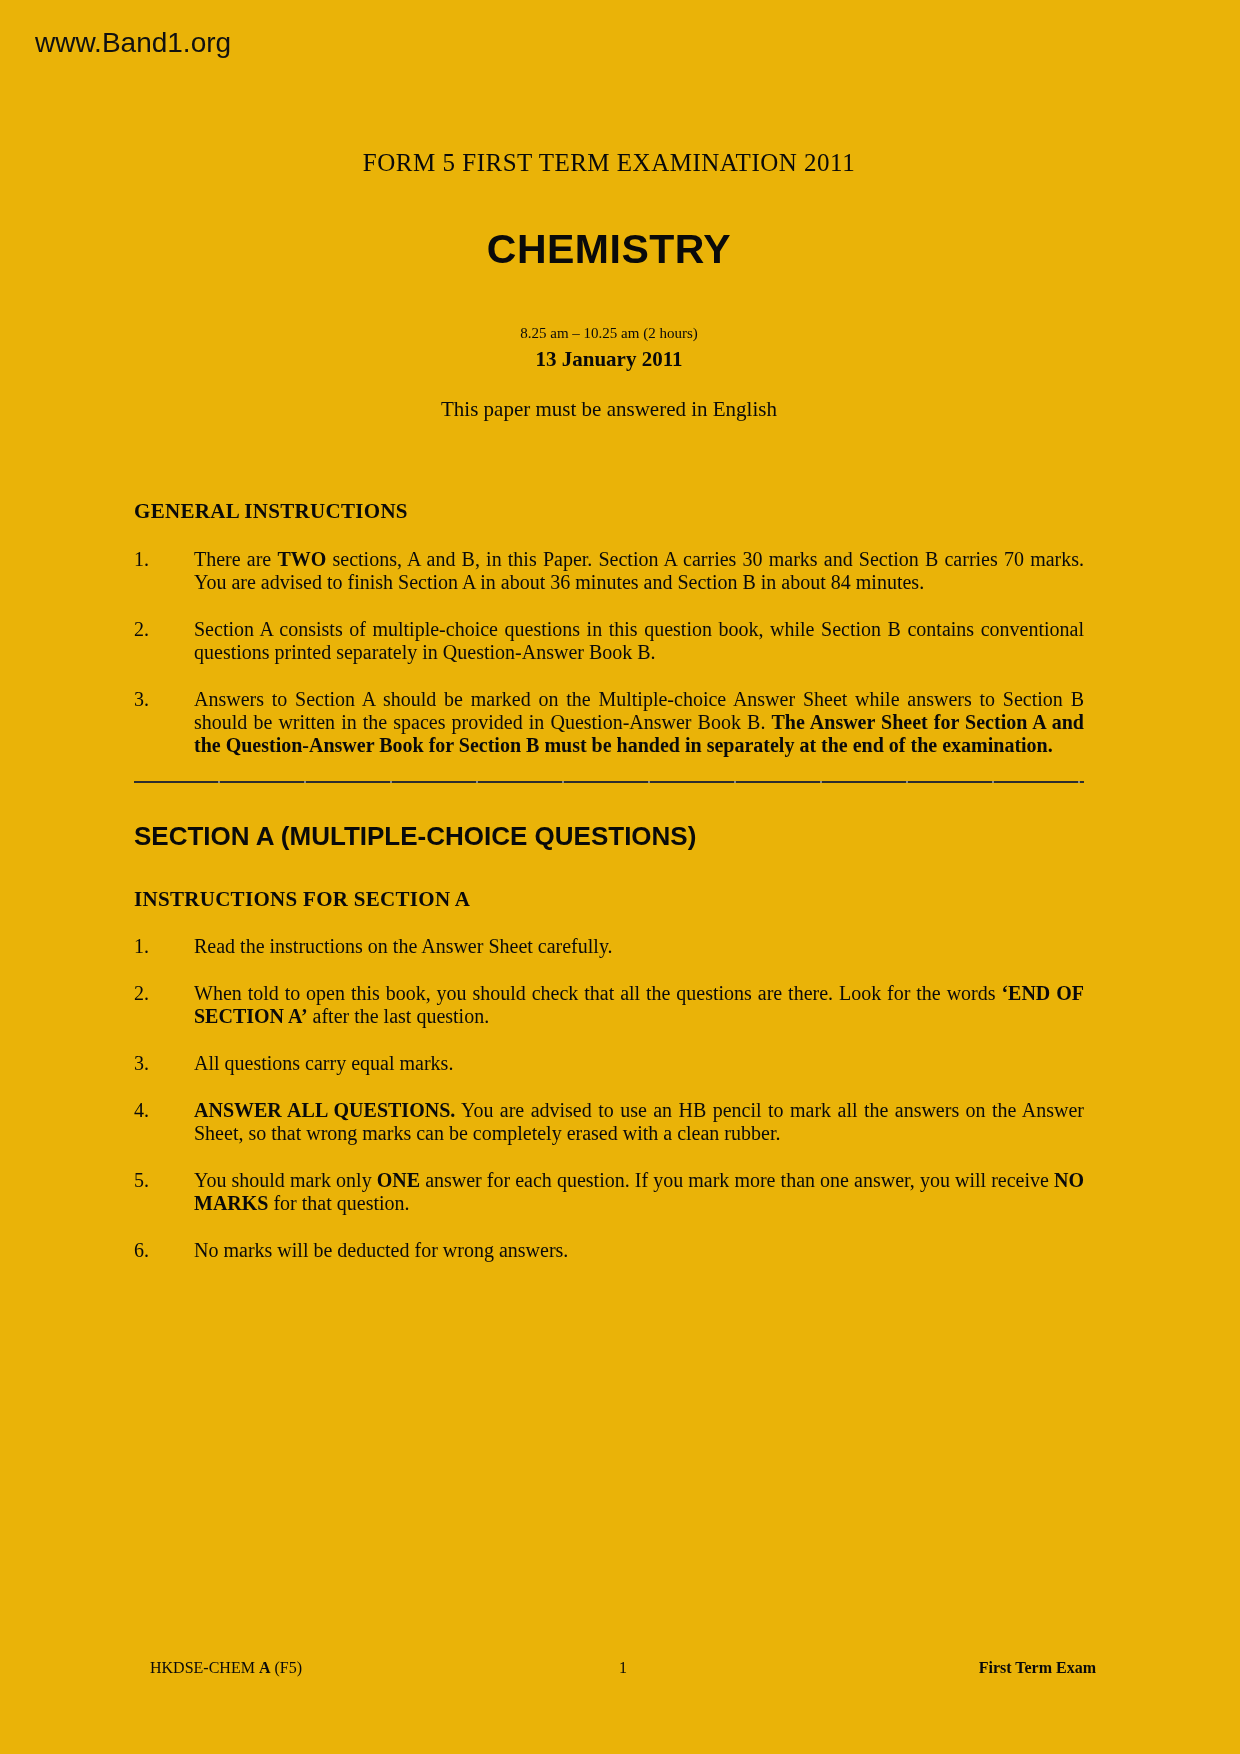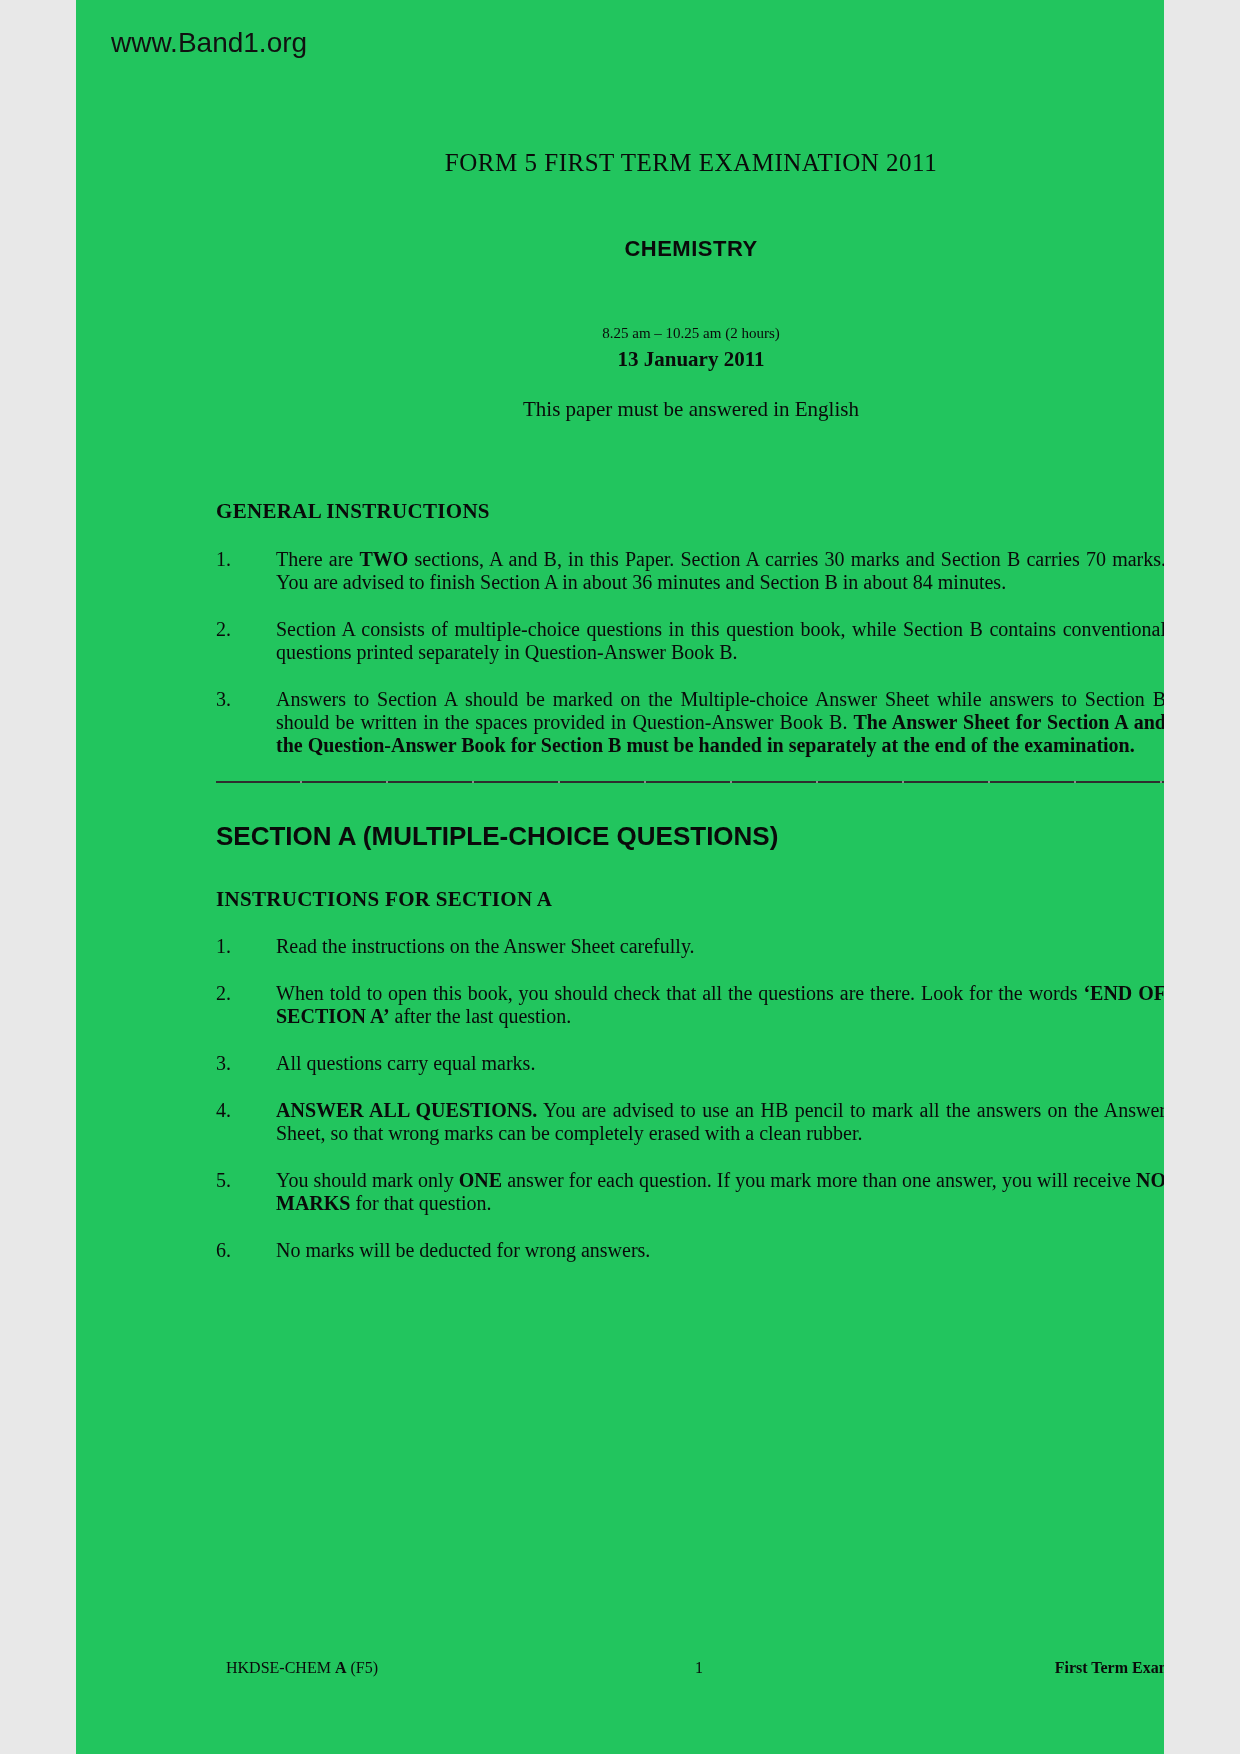--- a/index.html
+++ b/index.html
@@ -2,55 +2,55 @@
 <html><head>
 <meta charset="utf-8">
 <style>
   html, body {
     margin: 0;
     padding: 0;
     background: #e8e8e8;
   }
   .page {
     position: relative;
-    width: 1088px;
+    width: 1240px;
     height: 1754px;
-    background: #22c55e;
+    background: #eab308;
     color: #0a0a0a;
     font-family: "Liberation Serif", serif;
     overflow: hidden;
     margin: 0 auto;
   }
   .watermark {
     position: absolute;
     top: 26px;
     left: 35px;
     font-family: "Liberation Sans", sans-serif;
     font-size: 28px;
     line-height: 34px;
     color: #111;
   }
   .content {
     position: absolute;
     top: 0;
-    left: 140px;
+    left: 134px;
     width: 950px; 
   }
   .center { text-align: center; }
   .exam-title {
     margin-top: 148px;
     font-size: 25px;
     line-height: 30px;
     letter-spacing: 0.5px;
   }
   .subject-title {
     margin-top: 50px;
     font-family: "Liberation Sans", sans-serif;
     font-weight: bold;
-    font-size: 22px;
+    font-size: 41px;
     line-height: 42px;
     letter-spacing: 0.5px;
   }
   .time-line {
     margin-top: 50px;
     font-size: 15px;
     line-height: 26px;
   }
   .date-line {
     font-size: 21px;

